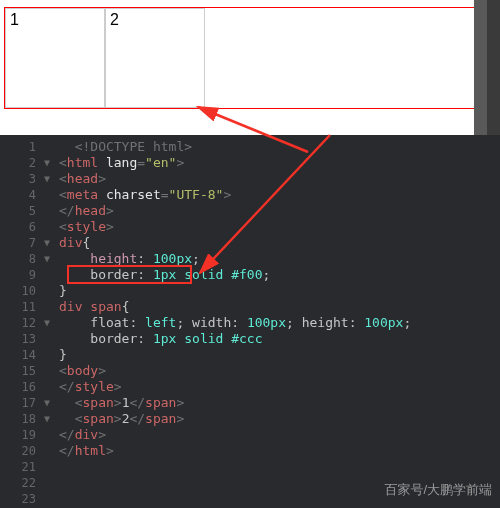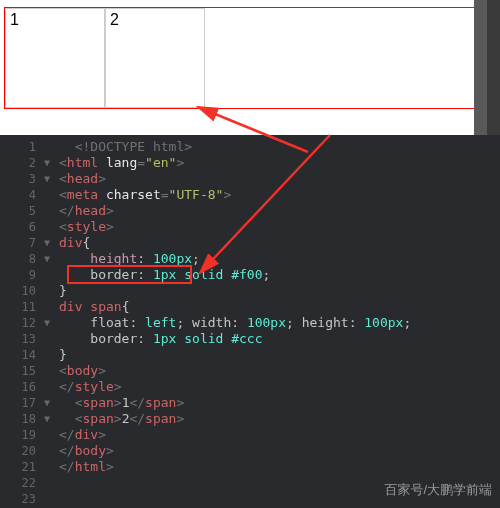--- a/index.html
+++ b/index.html
@@ -80,21 +80,20 @@
         <div class="code"><span class="t-text">}</span></div>
         <div class="code"><span class="t-sel">div span</span><span class="t-text">{</span></div>
         <div class="code"><span class="t-text">    </span><span class="t-prop">float</span><span class="t-text">: </span><span class="t-val">left</span><span class="t-text">; </span><span class="t-prop">width</span><span class="t-text">: </span><span class="t-val">100px</span><span class="t-text">; </span><span class="t-prop">height</span><span class="t-text">: </span><span class="t-val">100px</span><span class="t-text">;</span></div>
         <div class="code"><span class="t-text">    </span><span class="t-prop">border</span><span class="t-text">: </span><span class="t-val">1px</span><span class="t-text"> </span><span class="t-val">solid</span><span class="t-text"> </span><span class="t-val">#ccc</span></div>
         <div class="code"><span class="t-text">}</span></div>
         <div class="code"><span class="t-angle">&lt;</span><span class="t-tag">body</span><span class="t-angle">&gt;</span></div>
         <div class="code"><span class="t-angle">&lt;/</span><span class="t-tag">style</span><span class="t-angle">&gt;</span></div>
         <div class="code"><span class="t-text">  </span><span class="t-angle">&lt;</span><span class="t-tag">span</span><span class="t-angle">&gt;</span><span class="t-text">1</span><span class="t-angle">&lt;/</span><span class="t-tag">span</span><span class="t-angle">&gt;</span></div>
         <div class="code"><span class="t-text">  </span><span class="t-angle">&lt;</span><span class="t-tag">span</span><span class="t-angle">&gt;</span><span class="t-text">2</span><span class="t-angle">&lt;/</span><span class="t-tag">span</span><span class="t-angle">&gt;</span></div>
         <div class="code"><span class="t-angle">&lt;/</span><span class="t-tag">div</span><span class="t-angle">&gt;</span></div>
-        <div class="code"><span class="t-angle">&lt;/</span><span class="t-tag">body</span><span class="t-angle">&gt;</span></div>
         <div class="code"><span class="t-angle">&lt;/</span><span class="t-tag">html</span><span class="t-angle">&gt;</span></div>
       </div>
 
     <div class="highlight-box" style="left:67px; top:130px; width:125px; height:19px;"></div>
 
     <svg class="arrow" style="left:180px; top:-5px; width:160px; height:150px;">
       <defs>
           <marker id="ah1" markerWidth="10" markerHeight="10" refX="8" refY="3" orient="auto">
             <path d="M0,0 L9,3 L0,6 Z" fill="#f33126"></path>
           </marker>

